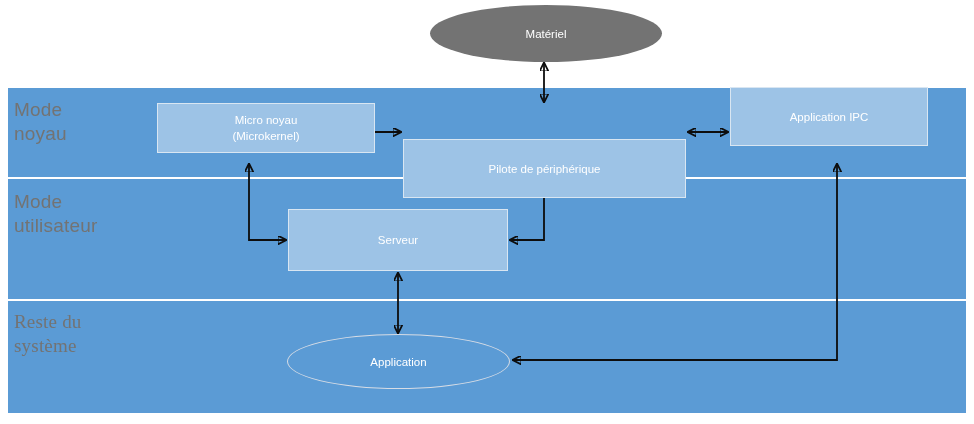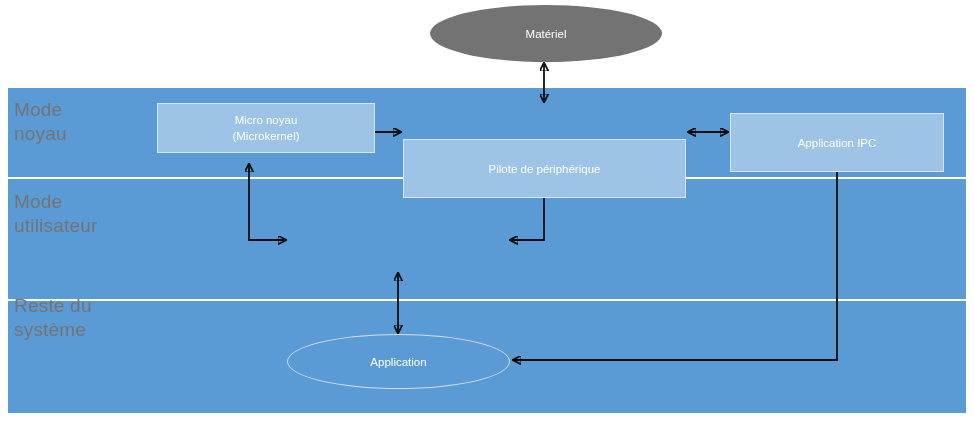--- a/index.html
+++ b/index.html
@@ -8,29 +8,29 @@
 
   .band{position:absolute;left:8px;width:958px;background:#5B9BD5;}
   #band-kernel{top:88px;height:89px;}
   #band-user{top:179px;height:120px;}
   #band-rest{top:301px;height:112px;}
 
   .band-label{position:absolute;left:14px;color:#737373;font-size:19px;line-height:24px;
     letter-spacing:.2px;white-space:pre-line;}
   #label-kernel{top:98px;}
   #label-user{top:190px;}
-  #label-rest{top:294px;}
+  #label-rest{top:310px;font-family:Liberation Serif, serif;}
 
   .node-box{position:absolute;background:#9DC3E6;border:1px solid #D9E6F2;
     display:flex;align-items:center;justify-content:center;text-align:center;
     color:#ffffff;font-size:11.5px;line-height:16px;white-space:pre-line;box-sizing:border-box;}
 
   #box-microkernel{left:157px;top:103px;width:218px;height:50px;justify-content:center;}
   #box-driver{left:403px;top:103px;width:283px;height:59px;margin-top:36px;}
-  #box-ipc{left:730px;top:113px;width:214px;height:59px;}
+  #box-ipc{left:730px;top:87px;width:198px;height:59px;}
   #box-serveur{left:288px;top:209px;width:220px;height:62px;}
 
   .node-ellipse{position:absolute;display:flex;align-items:center;justify-content:center;
     border-radius:50%;color:#ffffff;font-size:11.5px;text-align:center;box-sizing:border-box;}
   #ellipse-materiel{left:430px;top:5px;width:232px;height:57px;background:#737373;border:none;}
   #ellipse-application{left:287px;top:334px;width:223px;height:55px;background:transparent;
     border:1px solid #D6DCE5;}
 
   svg.links{position:absolute;left:0;top:0;width:974px;height:424px;overflow:visible;}
   svg.links line,svg.links path,svg.links polyline{stroke:#0d0d0d;stroke-width:1.8;fill:none;}
@@ -89,18 +89,21 @@
   </div>
 
   <div class="node-box" id="box-driver">
     <span>Pilote de périphérique</span>
   </div>
 
   <div class="node-box" id="box-ipc">
     <span>Application IPC</span>
   </div>
 
+  <div class="node-box" id="box-serveur">
+    <span>Serveur</span>
+  </div>
 
   <div class="node-ellipse" id="ellipse-application">
     <span>Application</span>
   </div>
 
 </div>
 
 </body></html>

